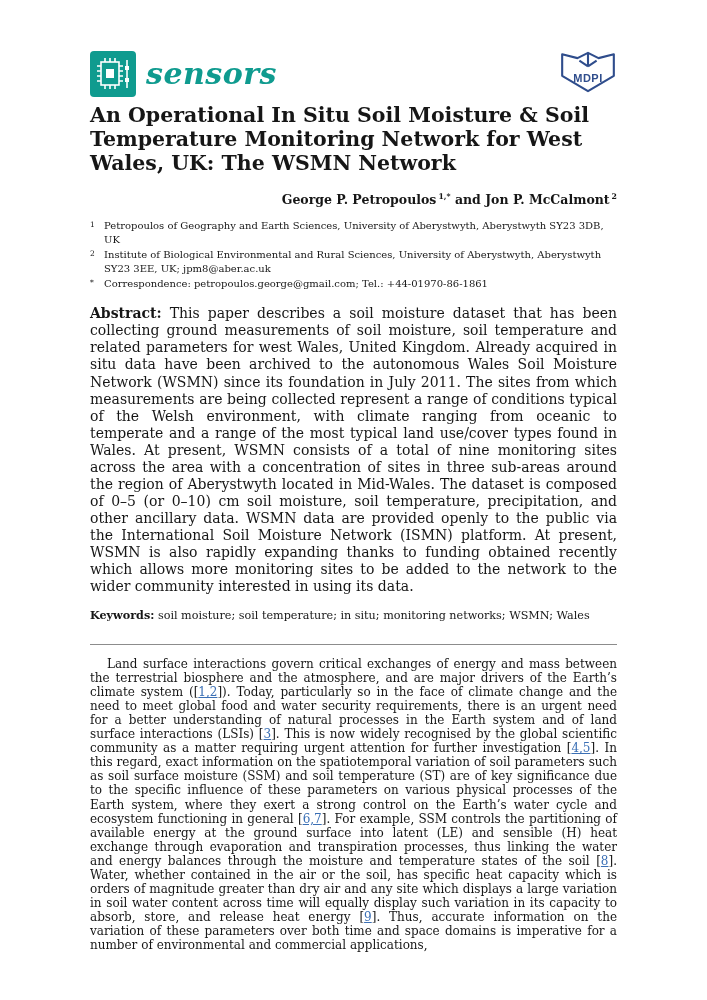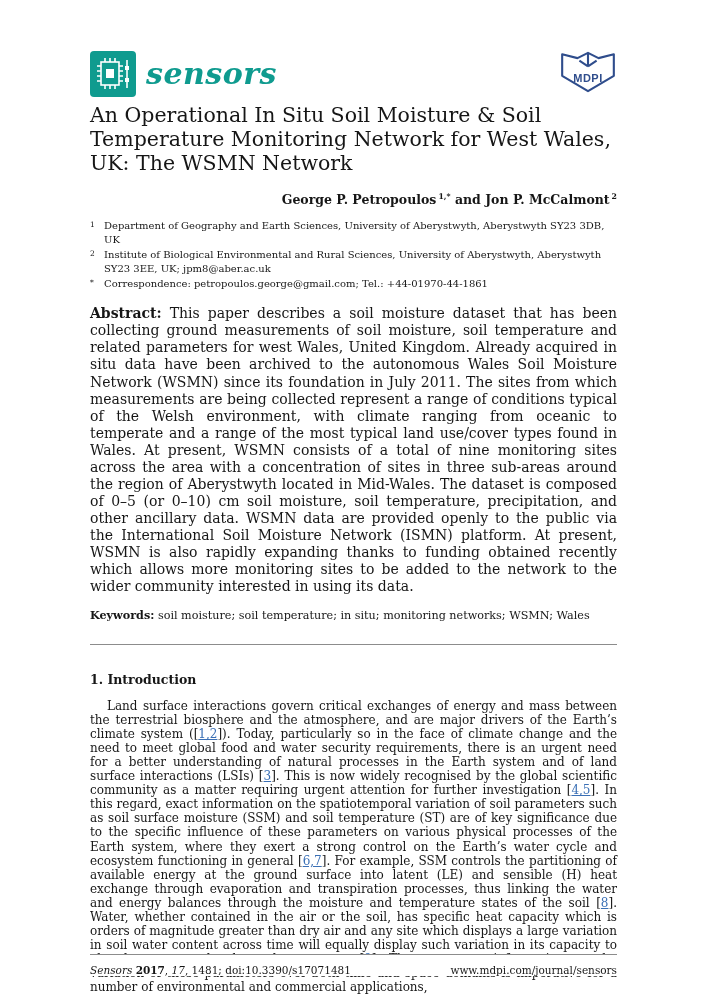--- a/index.html
+++ b/index.html
@@ -30,21 +30,21 @@
     letter-spacing:0.5px;
   }
   .mdpi-outline{stroke:var(--mdpi_blue);stroke-width:2.2;fill:none;stroke-linejoin:round;}
   .mdpi-text{
     fill:var(--mdpi_blue);font-family:"Liberation Sans",sans-serif;
     font-size:11.5px;font-weight:bold;letter-spacing:0.5px;
   }
 
   
   .type-label{margin-top:20px;font-style:italic;font-size:12px;}
-  .title{margin-top:5px;font-size:20.5px;line-height:1.18;font-weight:normal;}
+  .title{margin-top:5px;font-size:20.5px;line-height:1.18;font-weight:bold;}
   .authors{margin-top:16px;font-size:12.5px;font-weight:bold;text-align:right;}
   .authors sup{font-size:0.62em;margin-left:2px;}
   .affiliations{margin-top:12px;font-size:10px;line-height:1.45;}
   .affil-row{display:flex;}
   .affil-marker{flex:0 0 14px;font-size:7.5px;padding-top:1px;}
   .affil-text{flex:1;}
   .dates{margin-top:12px;font-size:10.5px;}
   .abstract{margin-top:14px;font-size:14px;line-height:1.22;text-align:justify;}
   .keywords{margin-top:13px;font-size:11.2px;line-height:1.22;text-align:justify;}
   .bold{font-weight:bold;}
@@ -107,42 +107,37 @@
 
     <div class="authors">
       <span>George P. Petropoulos</span><sup>1,*</sup>
       <span>and</span>
       <span>Jon P. McCalmont</span><sup>2</sup>
     </div>
 
     <div class="affiliations">
       <div class="affil-row">
         <span class="affil-marker">1</span>
-        <span class="affil-text">Department of Geography and Earth Sciences, University of Aberystwyth, Aberystwyth SY23 3DB, UK</span>
+        <span class="affil-text">Petropoulos of Geography and Earth Sciences, University of Aberystwyth, Aberystwyth SY23 3DB, UK</span>
       </div>
       <div class="affil-row">
         <span class="affil-marker">2</span>
         <span class="affil-text">Institute of Biological Environmental and Rural Sciences, University of Aberystwyth, Aberystwyth SY23 3EE, UK; jpm8@aber.ac.uk</span>
       </div>
       <div class="affil-row">
         <span class="affil-marker">*</span>
-        <span class="affil-text">Correspondence: petropoulos.george@gmail.com; Tel.: +44-01970-44-1861</span>
+        <span class="affil-text">Correspondence: petropoulos.george@gmail.com; Tel.: +44-01970-86-1861</span>
       </div>
     </div>
 
 
     <p class="abstract"><span class="bold">Abstract:</span> <span>This paper describes a soil moisture dataset that has been collecting ground measurements of soil moisture, soil temperature and related parameters for west Wales, United Kingdom. Already acquired in situ data have been archived to the autonomous Wales Soil Moisture Network (WSMN) since its foundation in July 2011. The sites from which measurements are being collected represent a range of conditions typical of the Welsh environment, with climate ranging from oceanic to temperate and a range of the most typical land use/cover types found in Wales. At present, WSMN consists of a total of nine monitoring sites across the area with a concentration of sites in three sub-areas around the region of Aberystwyth located in Mid-Wales. The dataset is composed of 0–5 (or 0–10) cm soil moisture, soil temperature, precipitation, and other ancillary data. WSMN data are provided openly to the public via the International Soil Moisture Network (ISMN) platform. At present, WSMN is also rapidly expanding thanks to funding obtained recently which allows more monitoring sites to be added to the network to the wider community interested in using its data.</span></p>
 
     <p class="keywords"><span class="bold">Keywords:</span> <span>soil moisture; soil temperature; in situ; monitoring networks; WSMN; Wales</span></p>
 
     <hr class="rule">
 
-    <h2 class="section-heading">1. Introduction</h2>
 
     <p class="body-para"><span>Land surface interactions govern critical exchanges of energy and mass between the terrestrial biosphere and the atmosphere, and are major drivers of the Earth’s climate system ([</span><span class="cite">1,2</span><span>]). Today, particularly so in the face of climate change and the need to meet global food and water security requirements, there is an urgent need for a better understanding of natural processes in the Earth system and of land surface interactions (LSIs) [</span><span class="cite">3</span><span>]. This is now widely recognised by the global scientific community as a matter requiring urgent attention for further investigation [</span><span class="cite">4,5</span><span>]. In this regard, exact information on the spatiotemporal variation of soil parameters such as soil surface moisture (SSM) and soil temperature (ST) are of key significance due to the specific influence of these parameters on various physical processes of the Earth system, where they exert a strong control on the Earth’s water cycle and ecosystem functioning in general [</span><span class="cite">6,7</span><span>]. For example, SSM controls the partitioning of available energy at the ground surface into latent (LE) and sensible (H) heat exchange through evaporation and transpiration processes, thus linking the water and energy balances through the moisture and temperature states of the soil [</span><span class="cite">8</span><span>]. Water, whether contained in the air or the soil, has specific heat capacity which is orders of magnitude greater than dry air and any site which displays a large variation in soil water content across time will equally display such variation in its capacity to absorb, store, and release heat energy [</span><span class="cite">9</span><span>]. Thus, accurate information on the variation of these parameters over both time and space domains is imperative for a number of environmental and commercial applications,</span></p>
 
   </div>
 
-  <footer class="footer">
-    <span class="footer-left"><span class="italic">Sensors </span><span class="bold">2017</span><span>, </span><span class="italic">17</span><span>, 1481; doi:10.3390/s17071481</span></span>
-    <span class="footer-right">www.mdpi.com/journal/sensors</span>
-  </footer>
 </div>
 
 </body></html>

